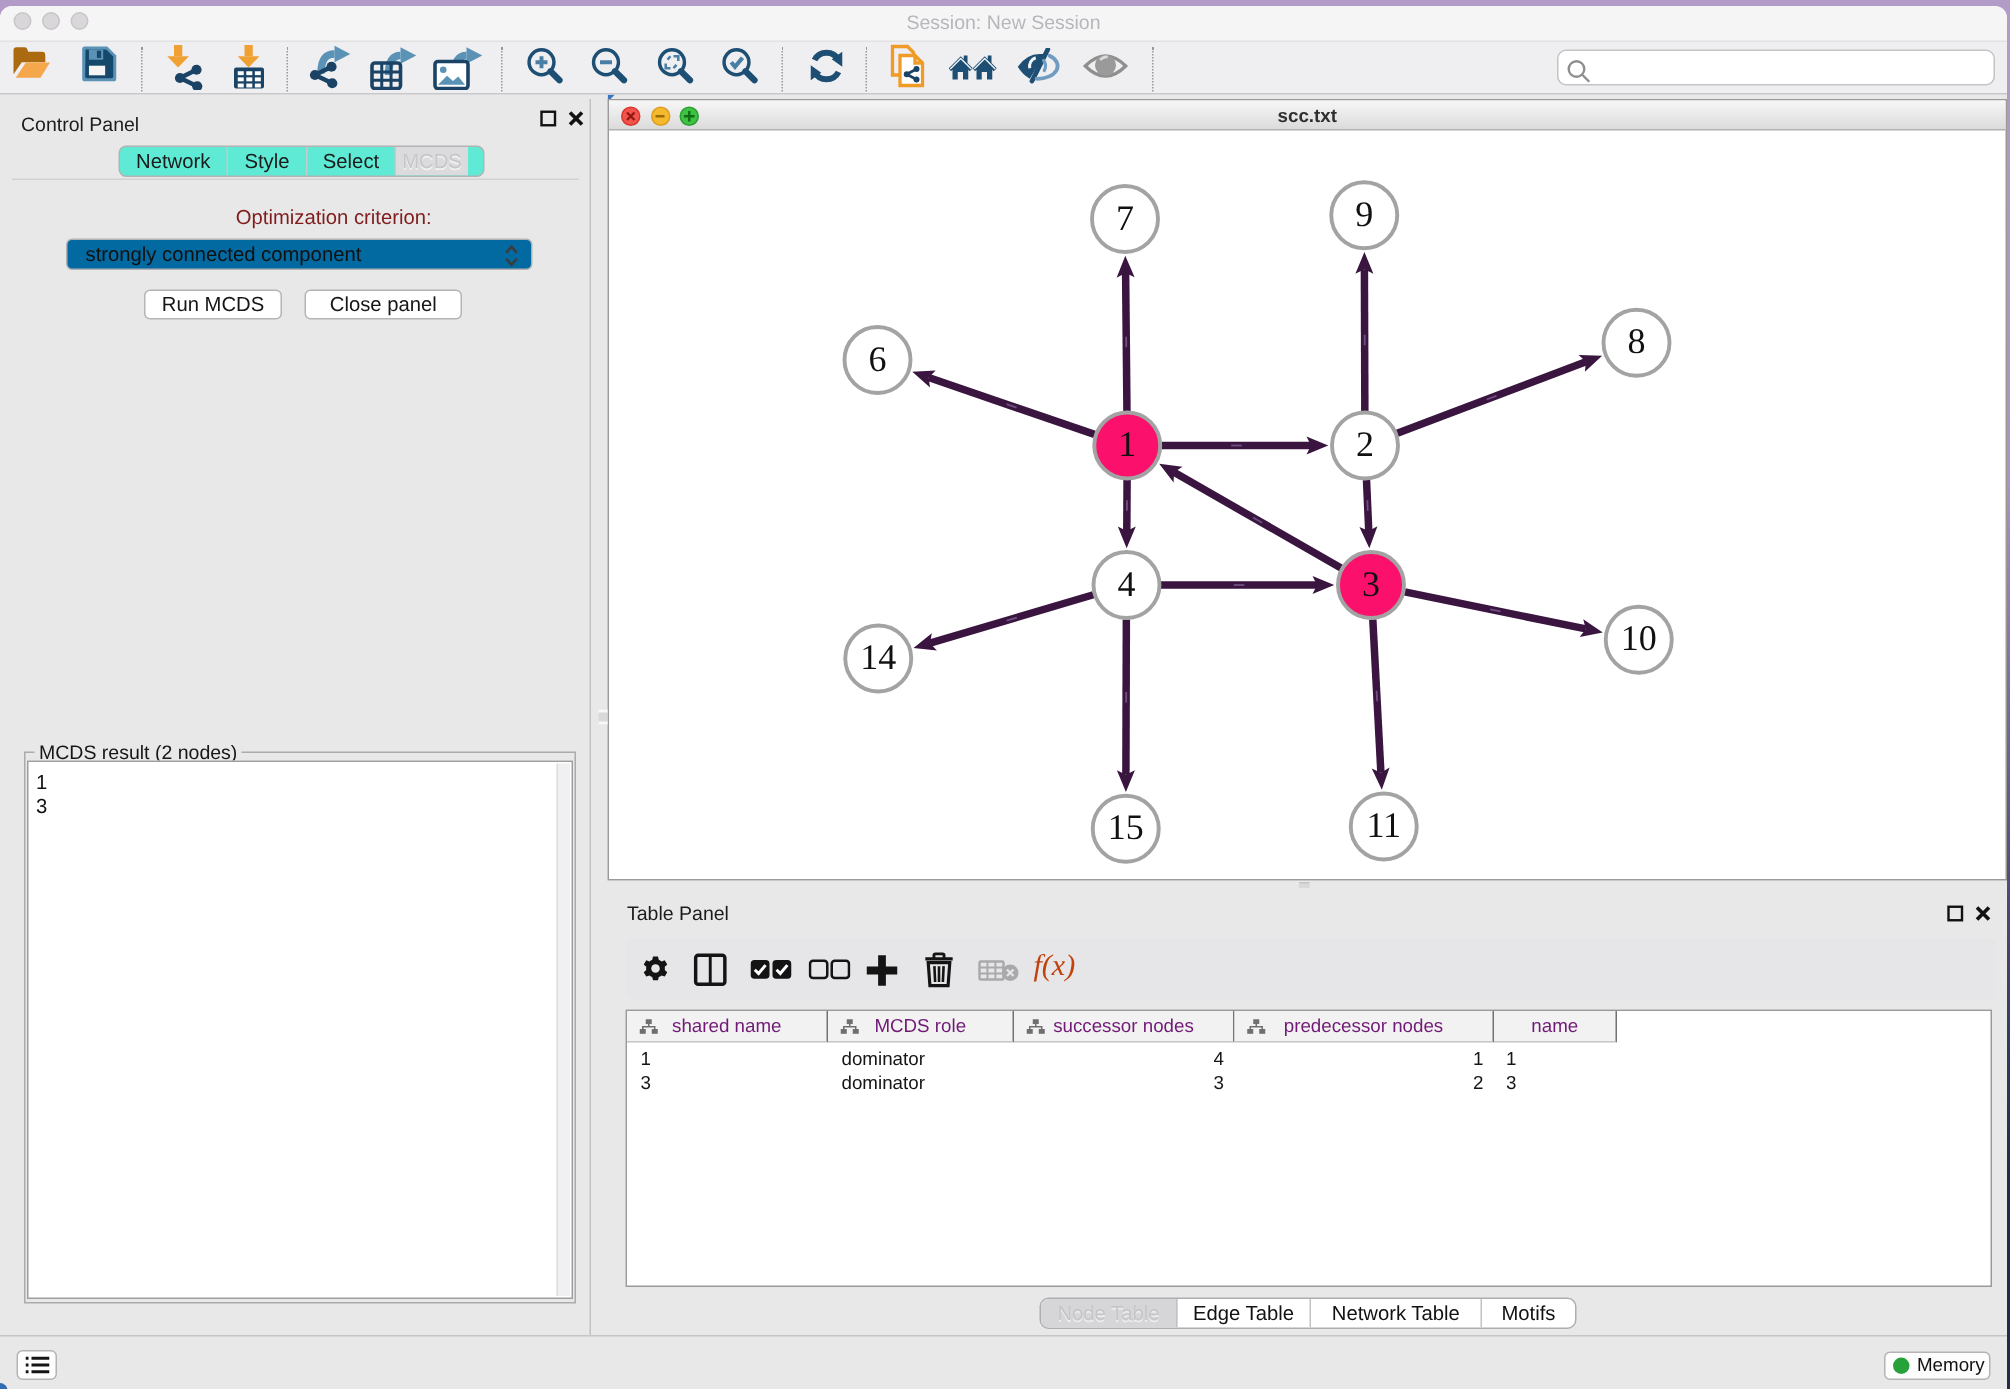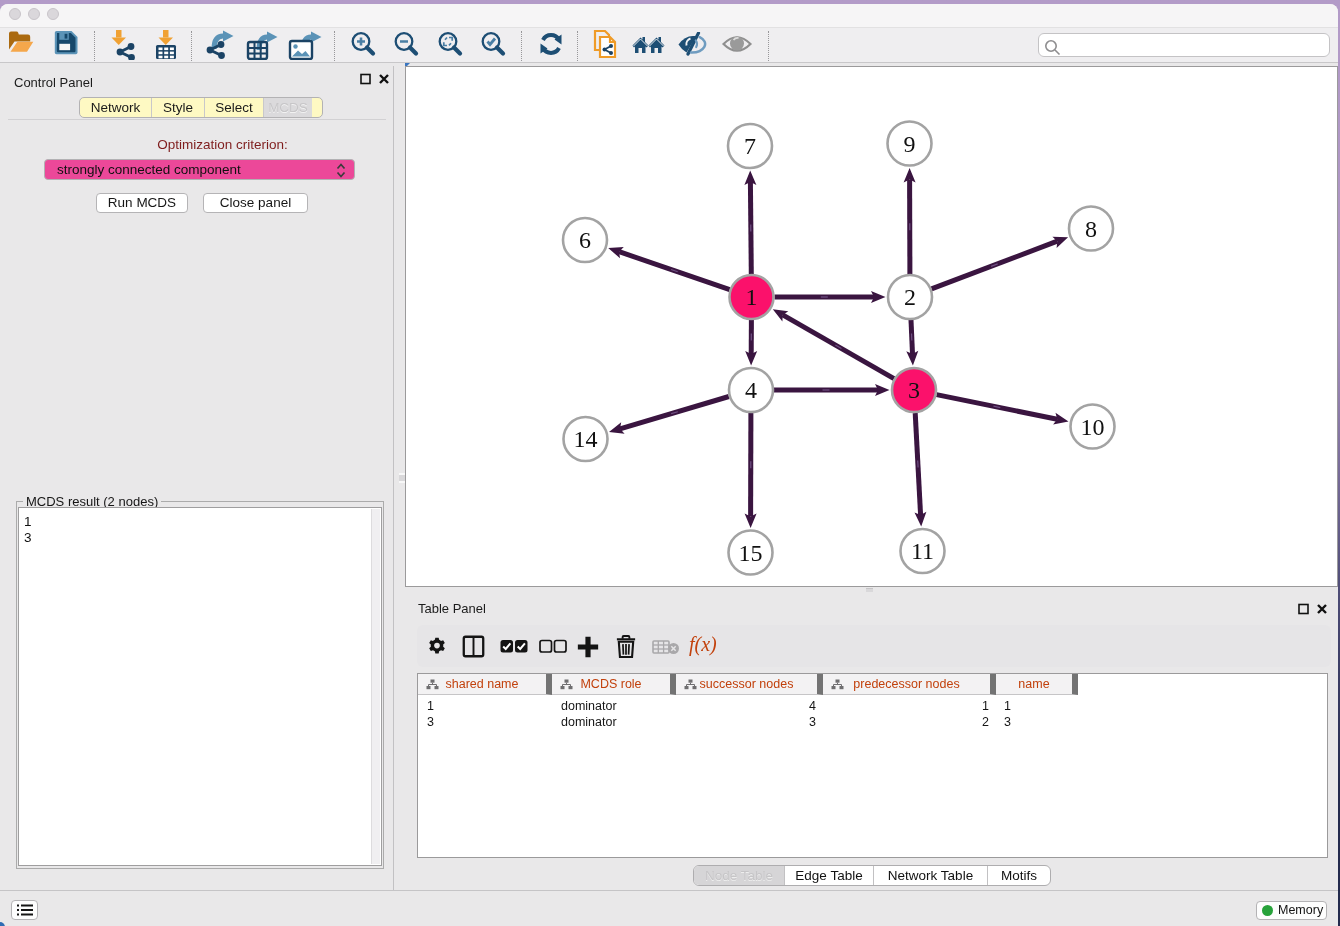--- a/index.html
+++ b/index.html
@@ -8,51 +8,52 @@
 #win { position:absolute; left:0; top:4px; width:1338px; height:922px; background:#e9e8e9; border-radius:8px 8px 0 0; overflow:hidden; }
 #titlebar { position:absolute; left:0; top:0; width:1338px; height:24px; background:#f6f5f6; border-bottom:1px solid #e2e1e2; }
 .tl { position:absolute; top:3.5px; width:12px; height:12px; border-radius:50%; background:#dad7db; border:1px solid #c8c4c9; }
 #wtitle { position:absolute; top:3px; left:0; width:1338px; text-align:center; font-size:13px; color:#b8b5bb; }
 #toolbar { position:absolute; left:0; top:24px; width:1338px; height:35px; background:#efeef0; border-bottom:1px solid #c8c7c9; }
 .sep { position:absolute; top:3px; height:30px; width:0; border-left:1px dotted #98979a; }
 .ticon { position:absolute; }
 #search { position:absolute; left:1038px; top:29px; width:292px; height:24px; background:#ffffff; border:1px solid #c4c3c5; border-radius:6px; }
 #leftpanel { position:absolute; left:0; top:62px; width:394px; height:824px; background:#e9e8e9; border-right:1px solid #c2c1c3; }
 .ptitle { font-size:13px; color:#1c1c1c; }
-.seg { position:absolute; background:#fef9c3; border:1px solid #b3b2b4; border-radius:5px; display:flex; overflow:hidden; }
+.seg { position:absolute; background:#5eead4; border:1px solid #b3b2b4; border-radius:5px; display:flex; overflow:hidden; }
 .seg div { font-size:13.5px; color:#1b1b1b; text-align:center; line-height:19px; border-right:1px solid #c9c8ca; }
 .seg div:last-child { border-right:none; }
 .seg .on { background:#dbdadc; color:#c7c6c8; text-shadow:0 1px 0 #f2f2f2; }
 .btn { position:absolute; background:#ffffff; border:1px solid #b5b4b6; border-radius:4px; font-size:13.5px; color:#161616; text-align:center; }
-#combo { position:absolute; left:44px; top:93px; width:311px; height:21px; background:#ec4899; border:1px solid #b2b1b3; border-radius:4px; font-size:13.5px; color:#111; line-height:19px; padding-left:12px; }
+#combo { position:absolute; left:44px; top:93px; width:311px; height:21px; background:#0369a1; border:1px solid #b2b1b3; border-radius:4px; font-size:13.5px; color:#111; line-height:19px; padding-left:12px; }
 #groupbox { position:absolute; left:16px; top:435px; width:368px; height:368px; border:1px solid #ababab; }
 #grouplabel { position:absolute; left:6px; top:-8px; background:#e9e8e9; padding:0 3px; font-size:13px; color:#161616; }
 #mcdslist { position:absolute; left:1px; top:5px; width:364px; height:359px; background:#ffffff; border:1px solid #9f9e9f; font-size:13.5px; color:#111; }
 #netwin { position:absolute; left:405px; top:62px; width:933px; height:521px; border:1px solid #9b9a9b; background:#ffffff; }
 #nettitle { position:absolute; left:0; top:0; width:931px; height:20px; background:linear-gradient(180deg,#f7f7f7,#dcdbdc); border-bottom:1px solid #b3b2b3; }
 #nettitle span { position:absolute; width:100%; text-align:center; top:3px; font-size:12.5px; font-weight:700; color:#2f2f2f; }
 .mac { position:absolute; top:3.5px; width:13px; height:13px; border-radius:50%; }
 #tablepanel { position:absolute; left:405px; top:588px; width:933px; height:298px; background:#e9e8e9; }
 #ttoolbar { position:absolute; left:12px; top:33px; width:914px; height:42px; background:#e6e5e7; border-radius:6px; }
 #ttable { position:absolute; left:12px; top:81px; width:911px; height:185px; background:#ffffff; border:1px solid #9b9a9b; }
-.th { position:absolute; top:0; height:21px; background:#f3f2f3; border-right:6px solid #737373; border-bottom:1px solid #c6c5c7; font-size:12.5px; color:#c2410c; text-align:center; line-height:21px; }
+.th { position:absolute; top:0; height:21px; background:#f3f2f3; border-right:1px solid #737373; border-bottom:1px solid #c6c5c7; font-size:12.5px; color:#701a75; text-align:center; line-height:21px; }
 .td { position:absolute; font-size:12.5px; color:#161616; height:16px; line-height:16px; }
 #bottomtabs { position:absolute; left:288px; top:273px; background:#ffffff; border:1px solid #aeadaf; border-radius:6px; display:flex; overflow:hidden;align-items:center; }
 #bottomtabs div { font-size:13.5px; color:#121212; text-align:center; line-height:19px; border-right:1px solid #c2c1c3; }
 #bottomtabs div:last-child { border-right:none; }
 #bottomtabs .on { background:#d6d5d7; color:#c6c5c7; text-shadow:0 1px 0 #eeeeee; }
 #statusbar { position:absolute; left:0; top:886px; width:1338px; height:36px; background:#e9e8e9; border-top:1px solid #c5c4c6; }
 .sbtn { position:absolute; background:#fdfdfd; border:1px solid #b4b3b5; border-radius:4px; }
 </style></head>
 <body>
 <div id="win">
 <div id="titlebar">
 <div class="tl" style="left:9px;"></div>
 <div class="tl" style="left:28px;"></div>
 <div class="tl" style="left:47px;"></div>
+<div id="wtitle">Session: New Session</div>
 </div>
 <div id="toolbar">
       <div class="sep" style="left:94px;"></div>
       <div class="sep" style="left:191px;"></div>
       <div class="sep" style="left:334px;"></div>
       <div class="sep" style="left:521px;"></div>
       <div class="sep" style="left:577px;"></div>
       <div class="sep" style="left:768px;"></div>
       <svg class="ticon" style="left:7px;top:1px;" width="30" height="30" viewBox="0 0 30 30">
         <path d="M2 20.5 L2 4.5 Q2 2.5 4 2.5 L9.5 2.5 Q10.8 2.5 11.2 3.8 L11.8 5.5 L21 5.5 Q23.2 5.5 23.2 7.8 L23.2 12.5 L7.5 12.5 Z" fill="#ab6a10"></path>
@@ -219,20 +220,31 @@
 <div id="grouplabel">MCDS result (2 nodes)</div>
 <div id="mcdslist" style="line-height:16px;">
           <div style="padding:6px 0 0 5px;">1</div>
           <div style="padding:0 0 0 5px;">3</div>
 <div style="position:absolute;right:1px;top:1px;width:9px;height:355px;background:#f0eff1;border-left:1px solid #dddcde;"></div>
 </div>
 </div>
 </div>
 <div class="abs" style="left:405px;top:59px;width:5px;height:5px;background:#3b76c0;clip-path:polygon(0 0, 100% 0, 0 100%);"></div>
 <div id="netwin">
+<div id="nettitle">
+<div class="mac" style="left:8px;background:#f3534c;border:1px solid #d8382f;"></div>
+<div class="mac" style="left:27.5px;background:#f5b92d;border:1px solid #dd9f22;"></div>
+<div class="mac" style="left:47px;background:#3fc244;border:1px solid #2ba133;"></div>
+<svg class="abs" style="left:8px;top:3.5px;" width="52" height="13" viewBox="0 0 52 13">
+<path d="M4 4 L9 9 M9 4 L4 9" stroke="#8e1a12" stroke-width="1.6"></path>
+<line x1="23" y1="6.5" x2="29" y2="6.5" stroke="#9a6d09" stroke-width="1.8"></line>
+<path d="M45.5 3 V10 M42 6.5 H49" stroke="#0e6e14" stroke-width="1.6"></path>
+</svg>
+<span>scc.txt</span>
+</div>
 <svg class="abs" style="left:0;top:20px;" width="931" height="499" viewBox="405 87 931 499">
 <line x1="750.3" y1="274.0" x2="749.4" y2="182.0" stroke="#3a1540" stroke-width="5"></line>
 <polygon points="749.2,170.5 755.4,184.9 749.4,182.0 743.4,185.1" fill="#3a1540"></polygon>
 <rect x="746.3" y="227.4" width="7" height="1.2" fill="#705083" transform="rotate(-90.6 749.8 228.0)"></rect>
 <line x1="728.7" y1="289.6" x2="618.1" y2="251.7" stroke="#3a1540" stroke-width="5"></line>
 <polygon points="607.2,247.9 622.8,247.0 618.1,251.7 619.0,258.3" fill="#3a1540"></polygon>
 <rect x="669.9" y="270.0" width="7" height="1.2" fill="#705083" transform="rotate(-161.1 673.4 270.6)"></rect>
 <line x1="773.5" y1="297.0" x2="873.0" y2="297.0" stroke="#3a1540" stroke-width="5"></line>
 <polygon points="884.5,297.0 870.0,303.0 873.0,297.0 870.0,291.0" fill="#3a1540"></polygon>
 <rect x="819.8" y="296.4" width="7" height="1.2" fill="#705083" transform="rotate(0.0 823.2 297.0)"></rect>

